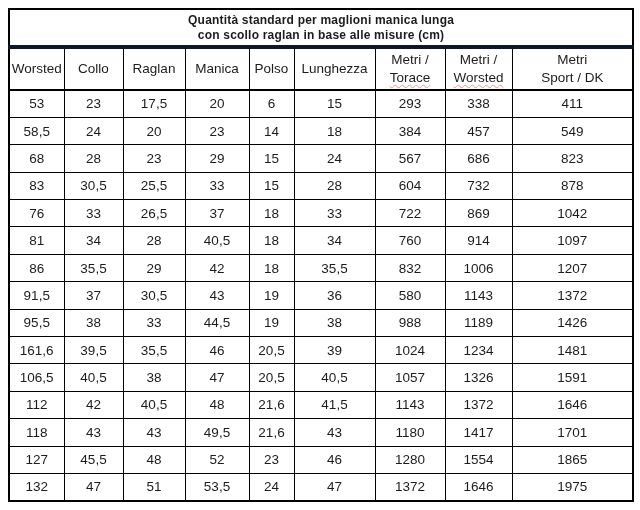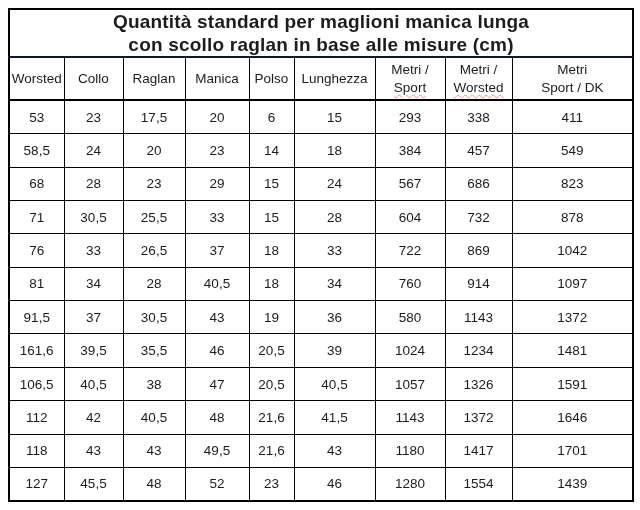--- a/index.html
+++ b/index.html
@@ -32,24 +32,24 @@
   table.qty-table td {
     border: 1px solid #000000;
     text-align: center;
     vertical-align: middle;
     padding: 0 1px;
     overflow: hidden;
     white-space: nowrap;
   }
   tr.title-row th {
     height: 38px;
-    font-size: 19px;
+    font-size: 12px;
     font-weight: bold;
     line-height: 1.22;
-    border-bottom: 2px solid #0f172a;
+    border-bottom: 4px solid #0f172a;
     letter-spacing: 0.2px;
     border-radius: 6px;
   }
   tr.header-row th {
     height: 43px;
     font-weight: normal;
     font-size: 13.5px;
     line-height: 1.35;
     border-bottom: 2px solid #000000;
   }
@@ -88,21 +88,21 @@
           <div>con scollo raglan in base alle misure (cm)</div>
         </th>
       </tr>
       <tr class="header-row" id="header-row">
           <th><span>Worsted</span></th>
           <th><span>Collo</span></th>
           <th><span>Raglan</span></th>
           <th><span>Manica</span></th>
           <th><span>Polso</span></th>
           <th><span>Lunghezza</span></th>
-          <th><span>Metri /</span><br><span class="squiggle">Sport</span></th>
+          <th><span>Metri /</span><br><span class="squiggle">Torace</span></th>
           <th><span>Metri /</span><br><span class="squiggle">Worsted</span></th>
           <th><span>Metri</span><br><span>Sport / DK</span></th>
         </tr>
     </thead>
     <tbody id="table-body">
         <tr>
           <td>53</td>
           <td>23</td>
           <td>17,5</td>
           <td>20</td>
@@ -128,21 +128,21 @@
           <td>28</td>
           <td>23</td>
           <td>29</td>
           <td>15</td>
           <td>24</td>
           <td>567</td>
           <td>686</td>
           <td>823</td>
         </tr>
         <tr>
-          <td>71</td>
+          <td>83</td>
           <td>30,5</td>
           <td>25,5</td>
           <td>33</td>
           <td>15</td>
           <td>28</td>
           <td>604</td>
           <td>732</td>
           <td>878</td>
         </tr>
         <tr>
@@ -161,29 +161,51 @@
           <td>34</td>
           <td>28</td>
           <td>40,5</td>
           <td>18</td>
           <td>34</td>
           <td>760</td>
           <td>914</td>
           <td>1097</td>
         </tr>
         <tr>
+          <td>86</td>
+          <td>35,5</td>
+          <td>29</td>
+          <td>42</td>
+          <td>18</td>
+          <td>35,5</td>
+          <td>832</td>
+          <td>1006</td>
+          <td>1207</td>
+        </tr>
+        <tr>
           <td>91,5</td>
           <td>37</td>
           <td>30,5</td>
           <td>43</td>
           <td>19</td>
           <td>36</td>
           <td>580</td>
           <td>1143</td>
           <td>1372</td>
+        </tr>
+        <tr>
+          <td>95,5</td>
+          <td>38</td>
+          <td>33</td>
+          <td>44,5</td>
+          <td>19</td>
+          <td>38</td>
+          <td>988</td>
+          <td>1189</td>
+          <td>1426</td>
         </tr>
         <tr>
           <td>161,6</td>
           <td>39,5</td>
           <td>35,5</td>
           <td>46</td>
           <td>20,5</td>
           <td>39</td>
           <td>1024</td>
           <td>1234</td>
@@ -224,17 +246,28 @@
         </tr>
         <tr>
           <td>127</td>
           <td>45,5</td>
           <td>48</td>
           <td>52</td>
           <td>23</td>
           <td>46</td>
           <td>1280</td>
           <td>1554</td>
-          <td>1439</td>
+          <td>1865</td>
+        </tr>
+        <tr>
+          <td>132</td>
+          <td>47</td>
+          <td>51</td>
+          <td>53,5</td>
+          <td>24</td>
+          <td>47</td>
+          <td>1372</td>
+          <td>1646</td>
+          <td>1975</td>
         </tr>
       </tbody>
   </table>
 </div>
 
 </body></html>

